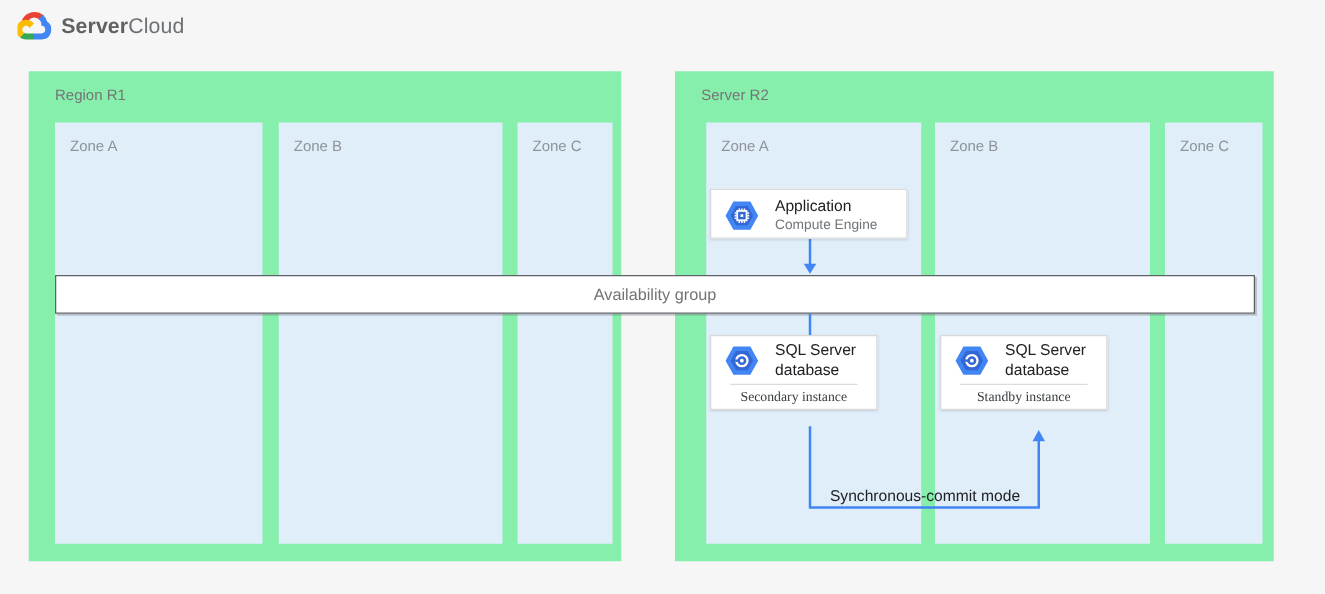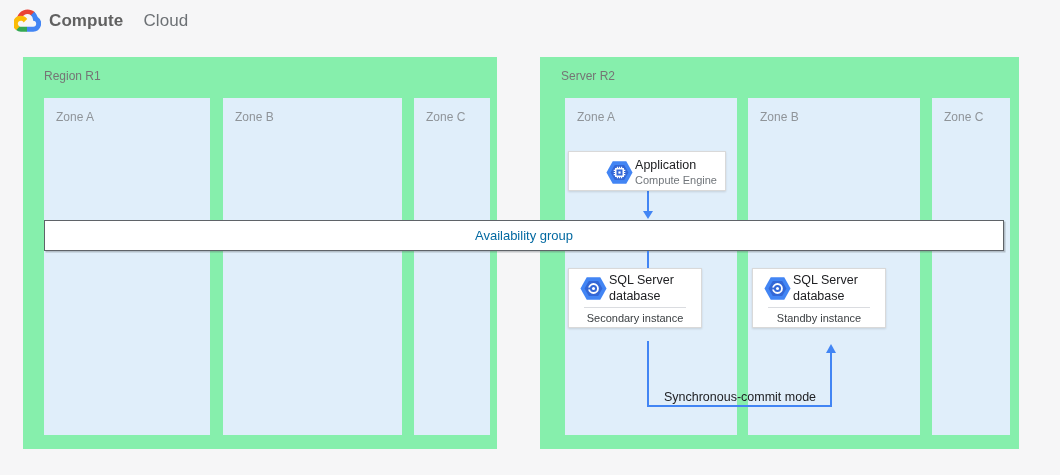--- a/index.html
+++ b/index.html
@@ -3,48 +3,48 @@
 <meta charset="utf-8">
 <style>
   html,body{margin:0;padding:0;}
   body{font-family:"Liberation Sans", sans-serif; background:#f6f6f7;}
   .canvas{position:relative; width:1060px; height:475px; background:#f6f6f7; overflow:hidden;}
 
   
   .logo{position:absolute; left:14px; top:9px; display:flex; align-items:center; gap:8px;}
   .logo-text{font-size:17px; color:#5f6368; letter-spacing:.1px;}
   .logo-text .g{font-weight:600; color:#616161;}
-  .logo-text .c{font-weight:400; color:#6d7175; margin-left:20px;}
+  .logo-text .c{font-weight:400; color:#6d7175; margin-left:0;}
 
   
   .region{position:absolute; top:57px; height:392px; background:#86efac;}
   .region-label{position:absolute; left:21px; top:12px; font-size:12px; color:#757575;}
   .zone{position:absolute; top:41px; height:337px; background:#e0eefa;}
   .zone-label{position:absolute; left:12px; top:12px; font-size:12px; color:#8f9499;}
 
   
   .avail-bar{position:absolute; left:44px; top:220px; width:958px; height:29px;
     background:#ffffff; border:1px solid #5f6368; box-shadow:1.5px 1.5px 0 rgba(95,99,104,.35);
     display:flex; align-items:center; justify-content:center; z-index:3;}
-  .avail-bar span{font-size:13px; color:#0369a1;}
+  .avail-bar span{font-size:13px; color:#737373;}
 
   
   .card{position:absolute; background:#fff; border:1px solid #d9d9d9;
     box-shadow:0 1px 2px rgba(0,0,0,.12); z-index:6; box-sizing:border-box;}
-  .card-row{display:flex; align-items:center; padding:4px 8px 0 9px;justify-content:flex-end;}
+  .card-row{display:flex; align-items:center; gap:11px; padding:4px 8px 0 9px;}
   .card-title{font-size:12.5px; color:#202124; line-height:1.3;}
   .card-sub{font-size:11px; color:#70757a; line-height:1.3;}
   .app-card{left:568px; top:151px; width:158px; height:40px;}
   .app-card .card-row{padding-top:5px;}
   .sql-card{width:134px; height:60px; top:268px;}
   .sql-card.secondary{left:568px;}
   .sql-card.standby{left:752px;}
   .sql-title{font-size:12.5px; color:#202124; line-height:1.25; width:84px;}
   .card-divider{border-top:1px solid #dadce0; margin:3px 15px 0 15px;}
-  .instance-label{text-align:center; font-size:11px; color:#3c4043; padding-top:4px;}
+  .instance-label{text-align:center; font-size:11px; color:#3c4043; padding-top:4px;font-family:Liberation Serif, serif;}
 
   
   .connectors{position:absolute; left:0; top:0; z-index:5; pointer-events:none;}
   .sync-label{position:absolute; left:650px; top:390px; width:180px; text-align:center;
     font-size:12.5px; color:#202124; z-index:6;}
 
   .hexicon{flex:0 0 auto; display:block;}
 </style>
 </head>
 <body>
@@ -52,21 +52,21 @@
 <div class="canvas">
 
   <div class="logo">
     <svg class="hexicon" width="27" height="23" viewBox="0 0 24 20.5" aria-hidden="true">
       <path fill="#ea4335" d="M15.55 6.02h.77l2.18-2.18.1-.93C14.55-.66 8.34-.28 4.77 3.7a8.76 8.76 0 0 0-1.9 3.53c.24-.1.51-.12.76-.05l4.36-.72s.22-.37.34-.34a4.86 4.86 0 0 1 6.66-.51l.56.41z"></path>
       <path fill="#4285f4" d="M21.03 7.23a9.82 9.82 0 0 0-2.96-4.77l-3.06 3.06a5.44 5.44 0 0 1 2 4.31v.54a2.72 2.72 0 1 1 0 5.45h-5.45l-.54.55v3.27l.54.54h5.45a7.09 7.09 0 0 0 4.02-12.95z"></path>
       <path fill="#34a853" d="M6.1 20.18h5.45v-4.36H6.1c-.39 0-.77-.08-1.12-.24l-.77.23-2.2 2.18-.19.77a7.07 7.07 0 0 0 4.28 1.42z"></path>
       <path fill="#fbbc05" d="M6.1 6.03a7.09 7.09 0 0 0-4.27 12.7l3.16-3.16a2.72 2.72 0 1 1 3.6-3.6l3.16-3.16A7.07 7.07 0 0 0 6.1 6.03z"></path>
     </svg>
     <div class="logo-text">
-      <span class="g">Compute</span><span class="c">Cloud</span>
+      <span class="g">Server</span><span class="c">Cloud</span>
     </div>
   </div>
 
   <div class="region" style="left:23px; width:474px;">
     <div class="region-label">Region R1</div>
     <div class="zone" style="left:21px; width:166px;">
       <div class="zone-label">Zone A</div>
     </div>
     <div class="zone" style="left:200px; width:179px;">
       <div class="zone-label">Zone B</div>

